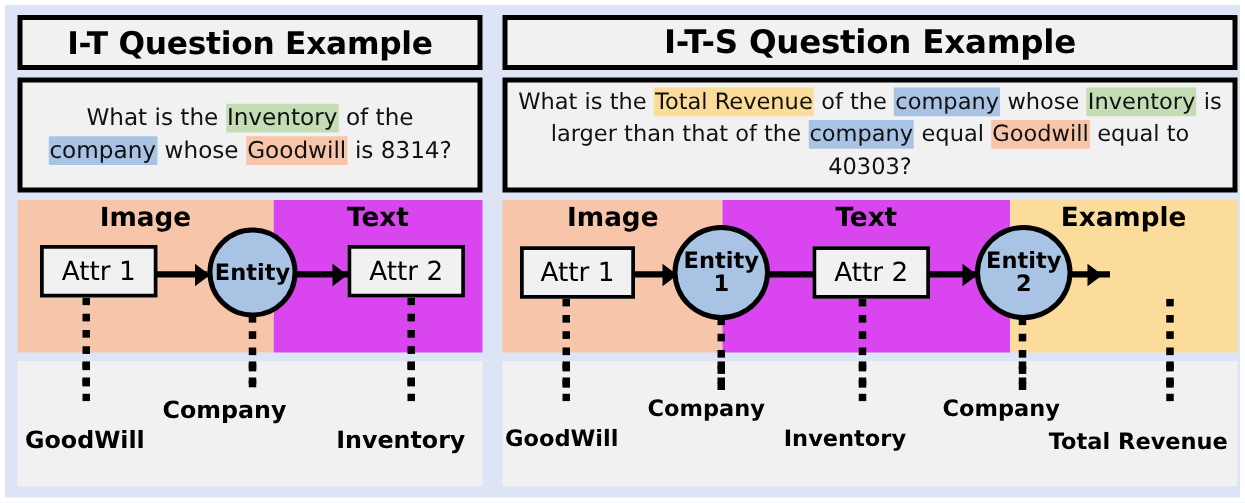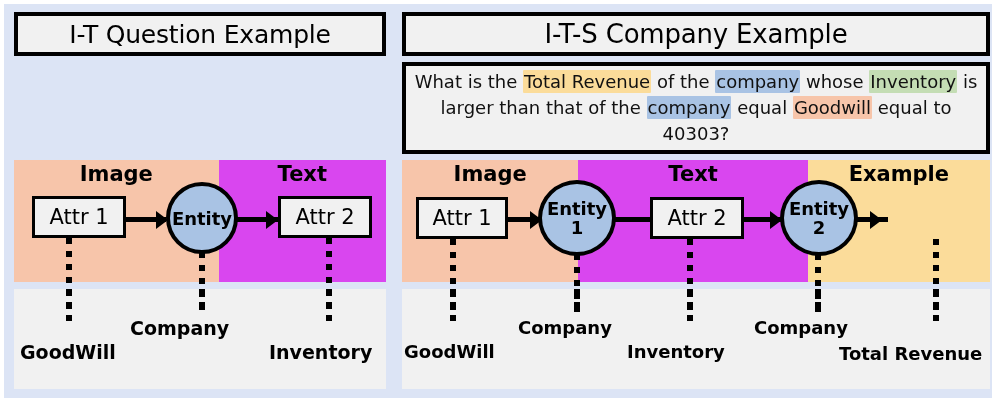--- a/index.html
+++ b/index.html
@@ -41,21 +41,21 @@
     height: 44px;
     background: #f1f1f1;
     border: 4px solid #000000;
     box-sizing: border-box;
     display: flex;
     align-items: center;
     justify-content: center;
   }
   .title-text {
     font-size: 25px;
-    font-weight: normal;
+    font-weight: bold;
     color: #000000;
     letter-spacing: -0.2px;
     white-space: nowrap;
   }
   #panel-right .title-text { font-size: 26px; }
 
   
   .question-box {
     position: absolute;
     left: 0;
@@ -194,20 +194,25 @@
 <body>
 
 <div id="root">
 
   <div class="panel" id="panel-left">
 
     <div class="title-box">
       <span class="title-text">I-T Question Example</span>
     </div>
 
+    <div class="question-box">
+      <div class="question-text">
+        <span>What is the </span><span class="hl hl-green">Inventory</span><span> of the </span><span class="hl hl-blue">company</span><span> whose </span><span class="hl hl-peach">Goodwill</span><span> is 8314?</span>
+      </div>
+    </div>
 
     <div class="band">
       <div class="band-seg seg-peach" style="width:55%;">
         <div class="seg-label">Image</div>
       </div>
       <div class="band-seg seg-green" style="width:45%;">
         <div class="seg-label">Text</div>
       </div>
     </div>
 
@@ -242,21 +247,21 @@
 
       <div class="bottom-label" style="left:6px; top:52px;">GoodWill</div>
       <div class="bottom-label" style="left:116px; top:28px;">Company</div>
       <div class="bottom-label" style="left:255px; top:52px;">Inventory</div>
     </div>
   </div>
 
   <div class="panel" id="panel-right">
 
     <div class="title-box">
-      <span class="title-text">I-T-S Company Example</span>
+      <span class="title-text">I-T-S Question Example</span>
     </div>
 
     <div class="question-box">
       <div class="question-text">
         <span>What is the </span><span class="hl hl-yellow">Total Revenue</span><span> of the </span><span class="hl hl-blue">company</span><span> whose </span><span class="hl hl-green">Inventory</span><span> is larger than that of the </span><span class="hl hl-blue">company</span><span> equal </span><span class="hl hl-peach">Goodwill</span><span> equal to 40303?</span>
       </div>
     </div>
 
     <div class="band">
       <div class="band-seg seg-peach" style="width:30%;">

